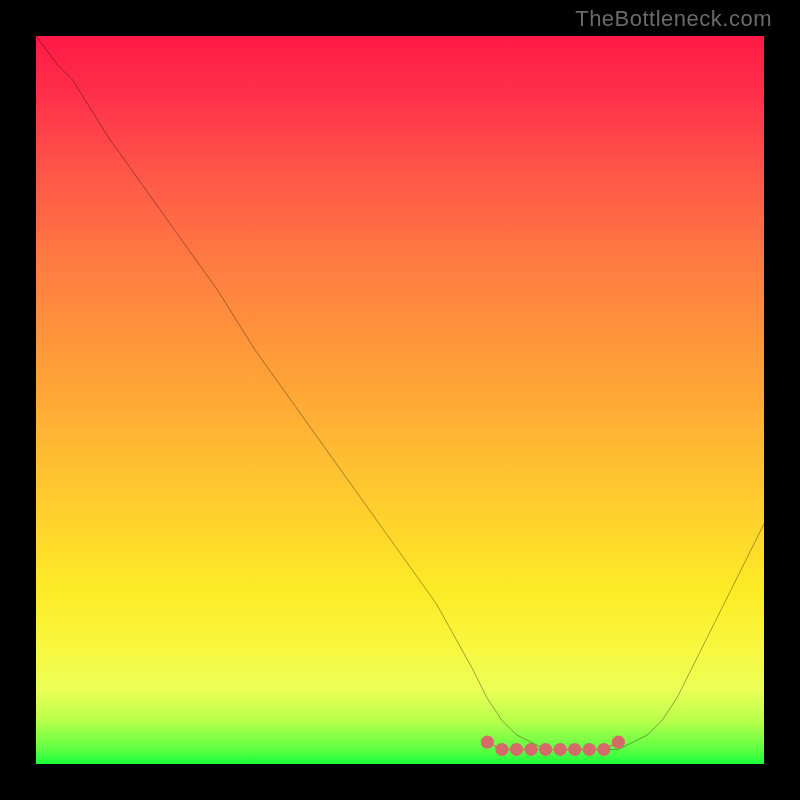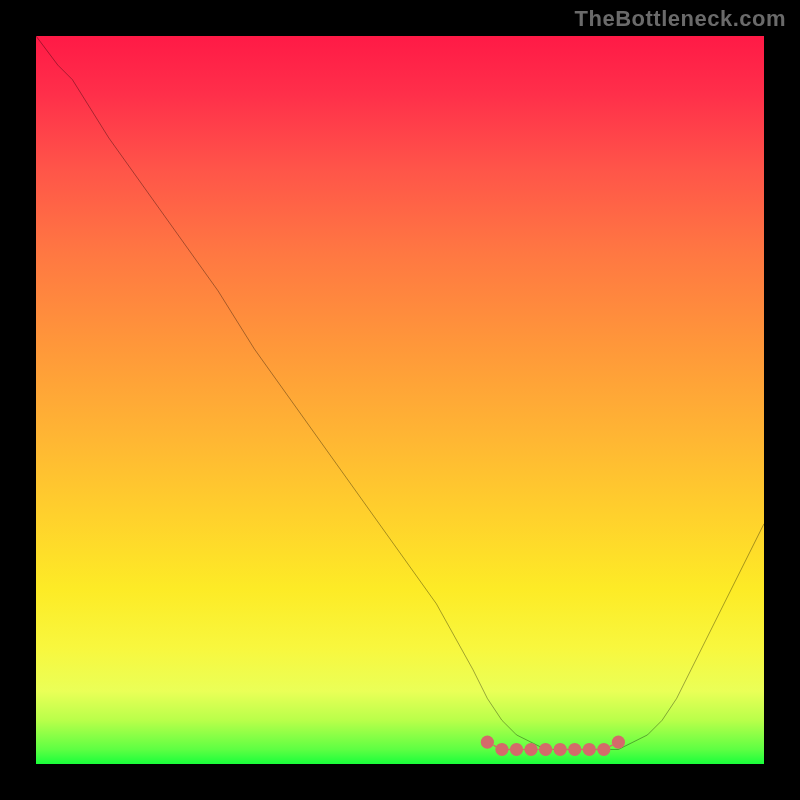--- a/index.html
+++ b/index.html
@@ -13,24 +13,24 @@
   }
   .frame {
     position: relative;
     width: 800px;
     height: 800px;
     background: #000;
   }
   .watermark {
     position: absolute;
     top: 6px;
-    right: 14px;
+    right: 28px;
     color: #6a6a6a;
     font-size: 22px;
-    font-weight: 700;
+    font-weight: 400;
     letter-spacing: 0.5px;
     z-index: 5;
     user-select: none;
   }
   .plot-bg {
     position: absolute;
     left: 36px;
     top: 36px;
     width: 728px;
     height: 728px;

